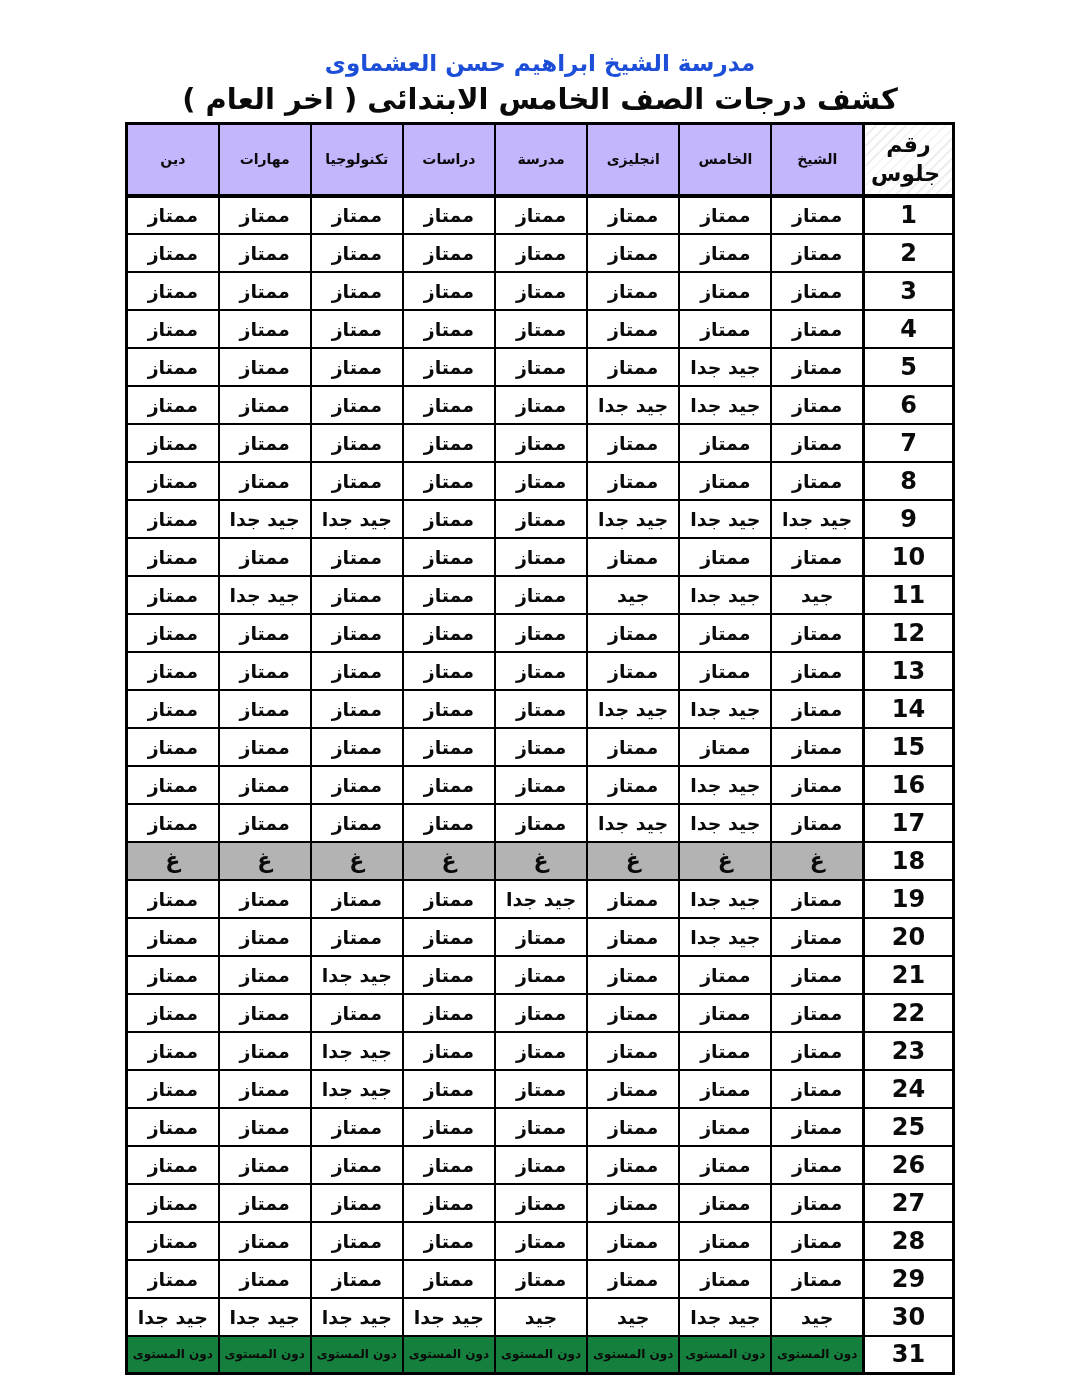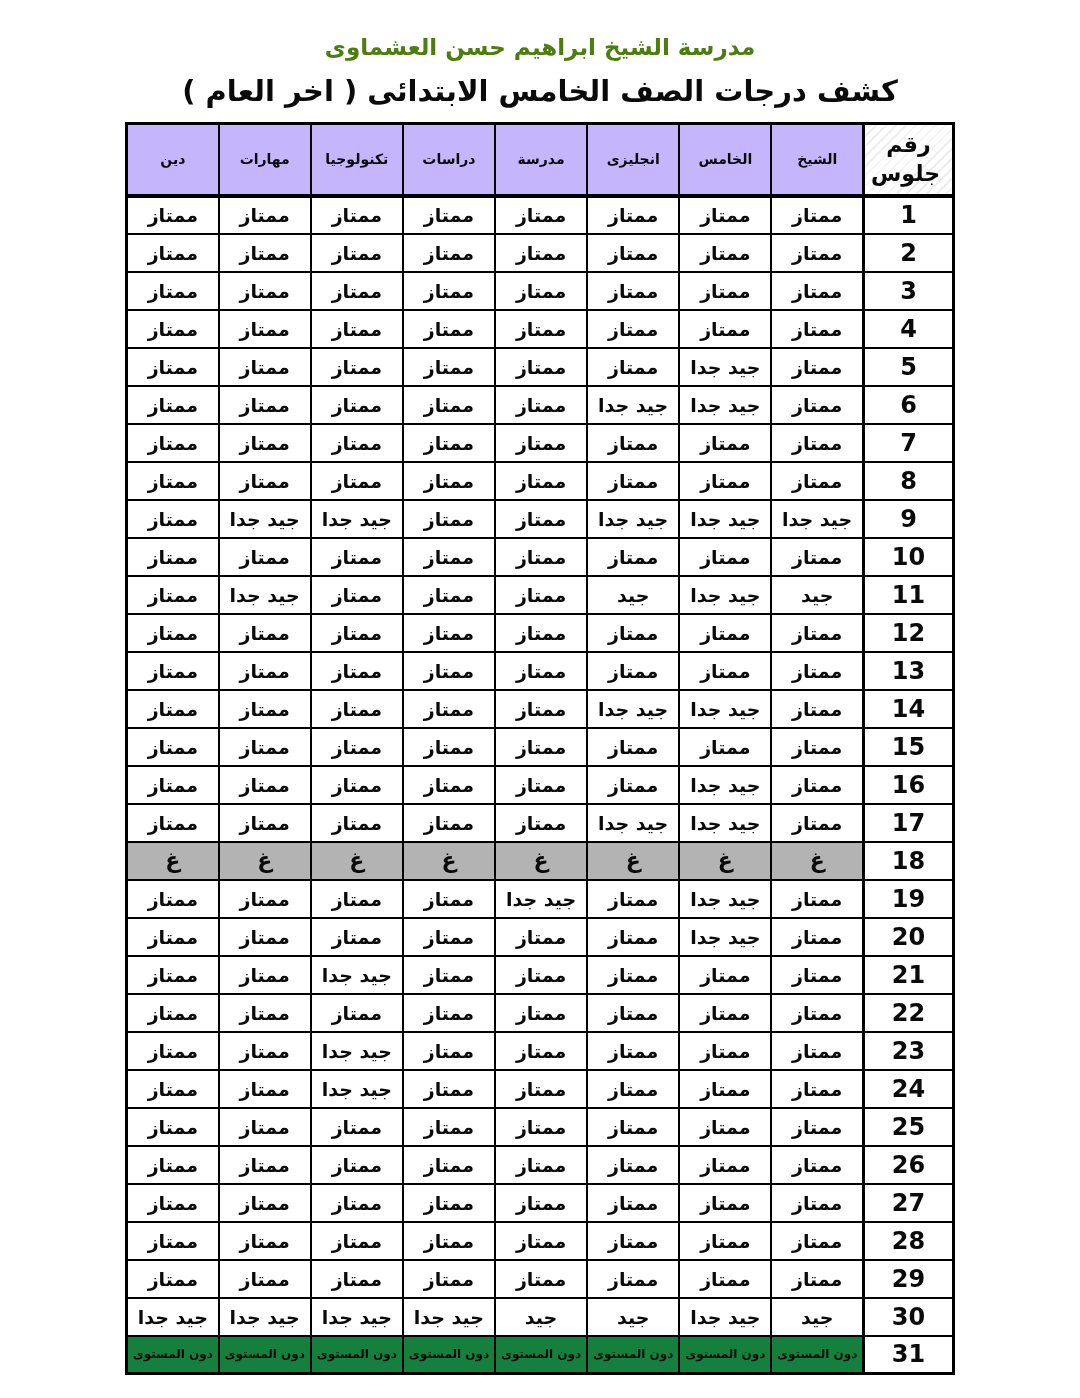--- a/index.html
+++ b/index.html
@@ -12,33 +12,34 @@
     background: #ffffff;
     color: #000000;
     direction: rtl;
     overflow: hidden;
     position: relative;
   }
   .titles { text-align: center; padding-top: 34px; }
   .title {
     font-size: 23px;
     font-weight: bold;
-    color: #4d7c0f;
+    color: #1d4ed8;
+    margin-top: 16px;
   }
   .subtitle {
     font-size: 29px;
     font-weight: bold;
     color: #0a0a0a;
-    margin-top: 14px;
+    margin-top: 6px;
   }
   table.grades {
     border-collapse: collapse;
     table-layout: fixed;
     width: 830px;
-    margin: 14px auto 0 auto;
+    margin: 6px auto 0 auto;
     direction: rtl;
     border: 3px solid #000000;
   }
   .grades th, .grades td {
     border: 2px solid #000000;
     text-align: center;
     vertical-align: middle;
     font-weight: bold;
     color: #0a0a0a;
     overflow: hidden;

